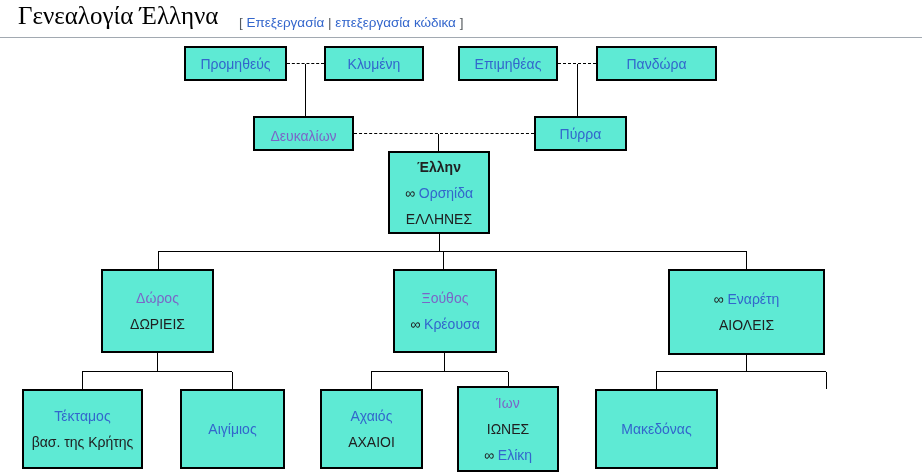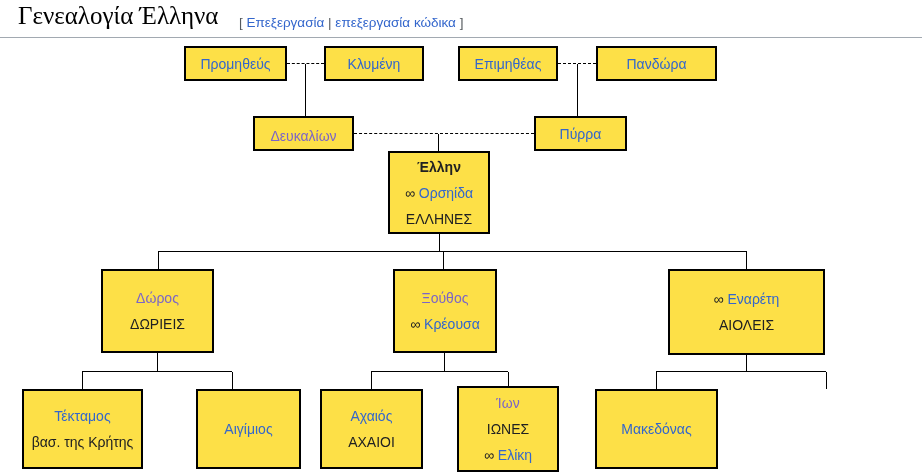--- a/index.html
+++ b/index.html
@@ -5,21 +5,21 @@
   html,body{margin:0;padding:0;background:#fff;}
   #stage{position:relative;width:922px;height:476px;background:#fff;overflow:hidden;
          font-family:"Liberation Sans","DejaVu Sans",sans-serif;}
   
   #page-title{position:absolute;left:18px;top:2px;font-family:"Liberation Serif","DejaVu Serif",serif;
               font-size:25px;color:#000;white-space:nowrap;}
   #edit-links{position:absolute;left:239px;top:15px;font-size:13.5px;color:#54595d;white-space:nowrap;}
   #edit-links .lk{color:#3366cc;cursor:pointer;}
   #title-rule{position:absolute;left:0;top:37px;width:922px;height:0;border-top:1px solid #a2a9b1;}
   
-  .node{position:absolute;border:2px solid #000;background:#fde047;box-sizing:border-box;
+  .node{position:absolute;border:2px solid #000;background:#5eead4;box-sizing:border-box;
         display:flex;flex-direction:column;align-items:center;justify-content:center;
         text-align:center;font-size:14px;color:#202122;}
   .node .line{margin:3px 0;line-height:20px;white-space:nowrap;}
   .lk{color:#3366cc;}
   .lkv{color:#7b65c7;}
   .bold{font-weight:bold;color:#202122;}
   .plain{color:#202122;}
   .inf{color:#202122;}
   
   .vline{position:absolute;width:0;border-left:1px solid #000;}
@@ -115,21 +115,21 @@
 
   <div class="vline" style="left:746px;top:355px;height:17px;"></div>
   <div class="hline" style="left:656px;top:371px;width:170px;"></div>
   <div class="vline" style="left:656px;top:372px;height:17px;"></div>
   <div class="vline" style="left:826px;top:372px;height:17px;"></div>
 
   <div class="node" style="left:22px;top:389px;width:121px;height:80px;">
     <div class="line"><span class="lk">Τέκταμος</span></div>
     <div class="line plain">βασ. της Κρήτης</div>
   </div>
-  <div class="node" style="left:180px;top:389px;width:105px;height:80px;margin-left:16px;">
+  <div class="node" style="left:180px;top:389px;width:105px;height:80px;">
     <div class="line"><span class="lk">Αιγίμιος</span></div>
   </div>
   <div class="node" style="left:320px;top:389px;width:103px;height:80px;">
     <div class="line"><span class="lk">Αχαιός</span></div>
     <div class="line plain">ΑΧΑΙΟΙ</div>
   </div>
   <div class="node" style="left:457px;top:386px;width:102px;height:86px;">
     <div class="line"><span class="lkv">Ίων</span></div>
     <div class="line plain">ΙΩΝΕΣ</div>
     <div class="line">

